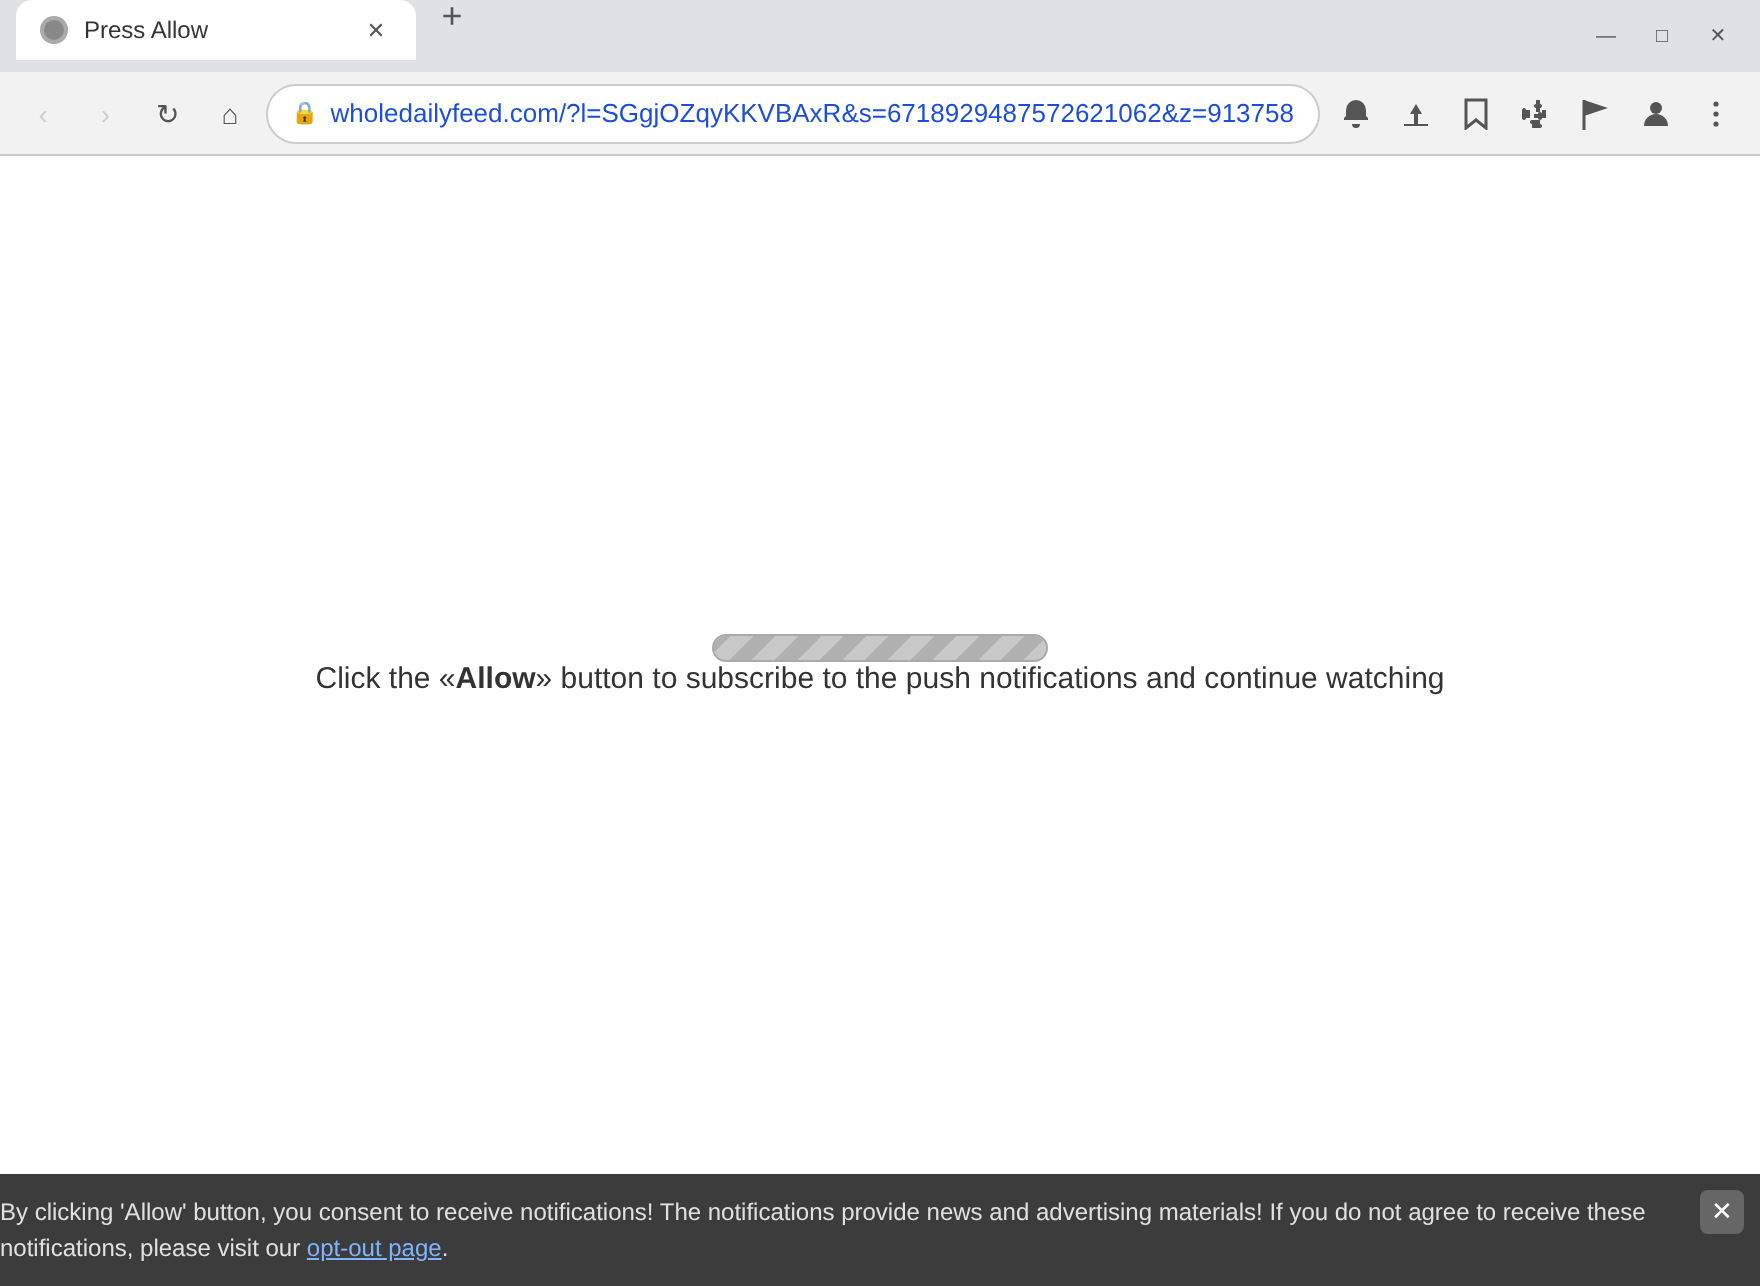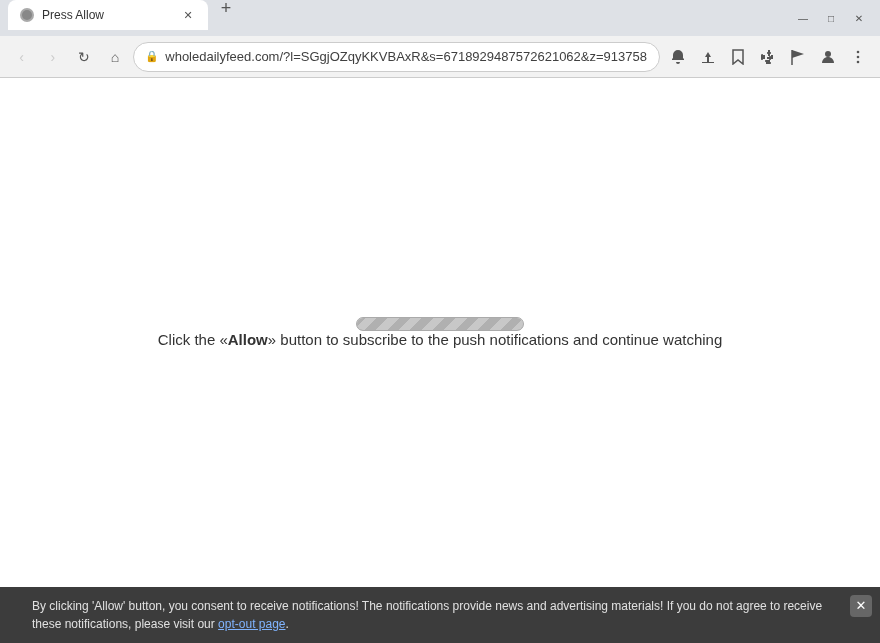--- a/index.html
+++ b/index.html
@@ -19,41 +19,41 @@
     .window-controls { display: flex; align-items: center; gap: 2px; margin-left: 8px; }
     .win-btn { width: 26px; height: 26px; display: flex; align-items: center; justify-content: center; border-radius: 4px; cursor: pointer; font-size: 10px; color: #555; }
 
     
     .toolbar { height: 42px; background: #f2f2f2; display: flex; align-items: center; padding: 0 8px; gap: 4px; border-bottom: 1px solid #ccc; }
     .nav-btn { width: 28px; height: 28px; border-radius: 50%; display: flex; align-items: center; justify-content: center; cursor: pointer; color: #555; font-size: 14px; }
     .nav-btn.disabled { color: #ccc; cursor: default; }
     .home-btn { width: 28px; height: 28px; border-radius: 50%; display: flex; align-items: center; justify-content: center; cursor: pointer; color: #555; font-size: 14px; }
     .address-bar { flex: 1; height: 30px; background: #ffffff; border: 1px solid #ccc; border-radius: 15px; display: flex; align-items: center; padding: 0 12px; font-size: 13px; color: #333; gap: 6px; }
     .address-bar .lock-icon { color: #5f6368; font-size: 11px; }
-    .address-text { flex: 1; overflow: hidden; text-overflow: ellipsis; white-space: nowrap; font-size: 13px; color: #404040; }
+    .address-text { flex: 1; overflow: hidden; text-overflow: ellipsis; white-space: nowrap; font-size: 13px; color: #1d4ed8; }
     .toolbar-icons { display: flex; align-items: center; gap: 2px; }
     .toolbar-icon { width: 28px; height: 28px; border-radius: 50%; display: flex; align-items: center; justify-content: center; cursor: pointer; color: #555; font-size: 14px; }
 
     
     .content-area { flex: 1; background: #ffffff; position: relative; display: flex; align-items: center; justify-content: center; overflow: hidden; }
     .page-content { display: flex; flex-direction: column; align-items: center; }
     .progress-bar-container { width: 168px; height: 14px; }
     .progress-bar { width: 168px; height: 14px; background: linear-gradient(to bottom, #d0d0d0, #b0b0b0); border-radius: 7px; position: relative; overflow: hidden; border: 1px solid #aaa; }
     .progress-bar-stripes { width: 100%; height: 100%; background: repeating-linear-gradient(
         -45deg,
         #c8c8c8,
         #c8c8c8 8px,
         #b0b0b0 8px,
         #b0b0b0 16px
       ); border-radius: 7px; }
     .page-message { font-size: 15px; color: #333; text-align: center; max-width: 600px; }
     .page-message strong { font-weight: bold; }
 
     
-    .bottom-banner { background: #3c3c3c; color: #ffffff; padding: 10px 32px; font-size: 12px; line-height: 1.5; position: relative; display: flex; align-items: flex-end; gap: 8px; }
+    .bottom-banner { background: #3c3c3c; color: #ffffff; padding: 10px 0; font-size: 12px; line-height: 1.5; position: relative; display: flex; align-items: flex-end; gap: 8px; }
     .banner-text { flex: 1; color: #e0e0e0; }
     .banner-link { color: #80b4ff; text-decoration: underline; cursor: pointer; }
     .banner-close { position: absolute; top: 8px; right: 8px; width: 22px; height: 22px; background: #666; border-radius: 4px; display: flex; align-items: center; justify-content: center; cursor: pointer; color: #fff; font-size: 13px; flex-shrink: 0; }
   </style>
 </head>
 <body>
 
 <div class="browser-window">
 
   <div class="title-bar">

